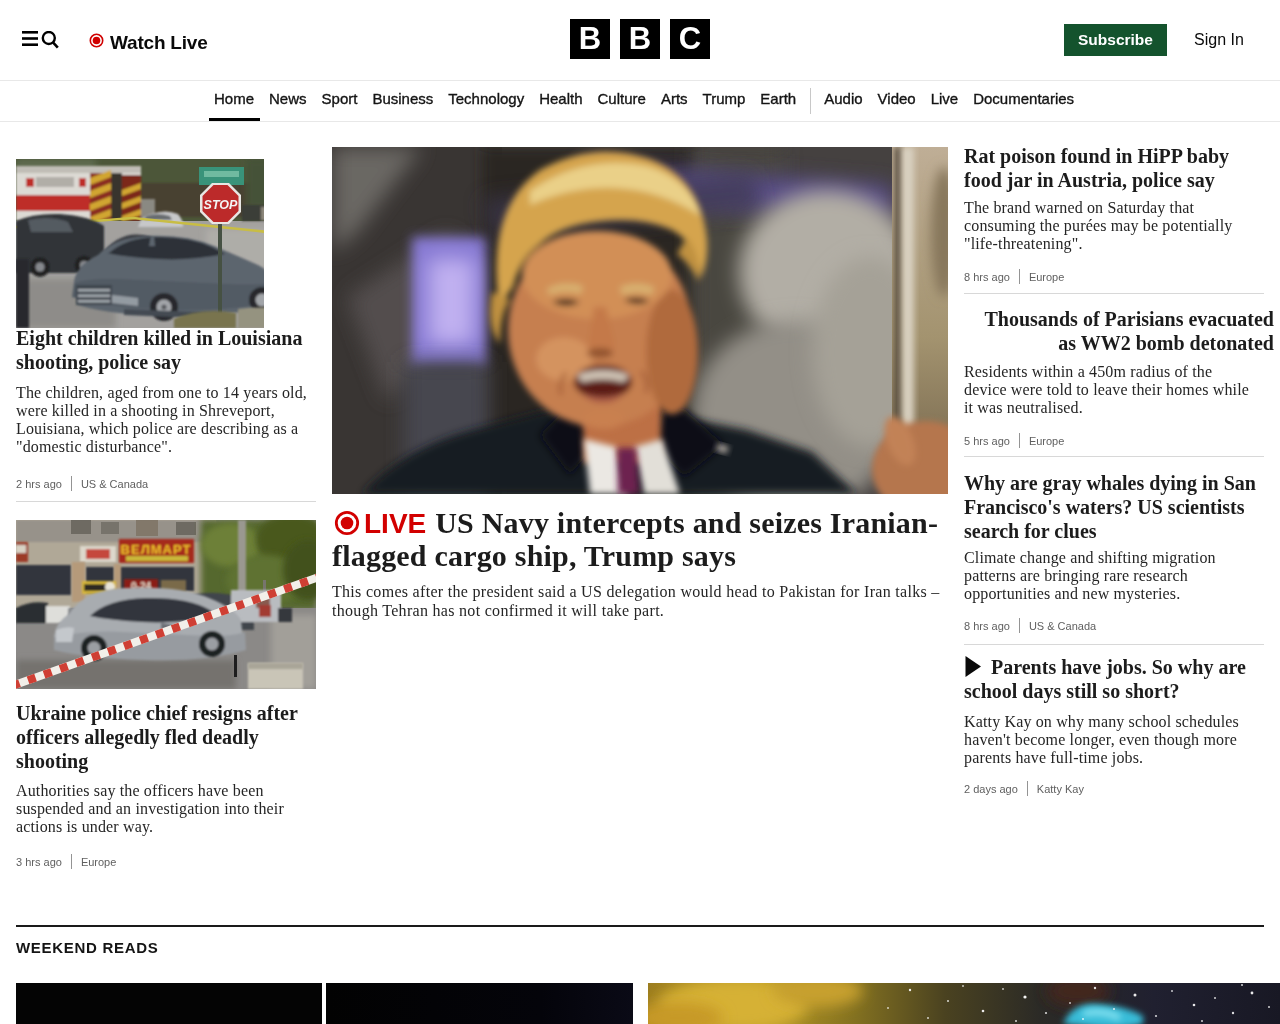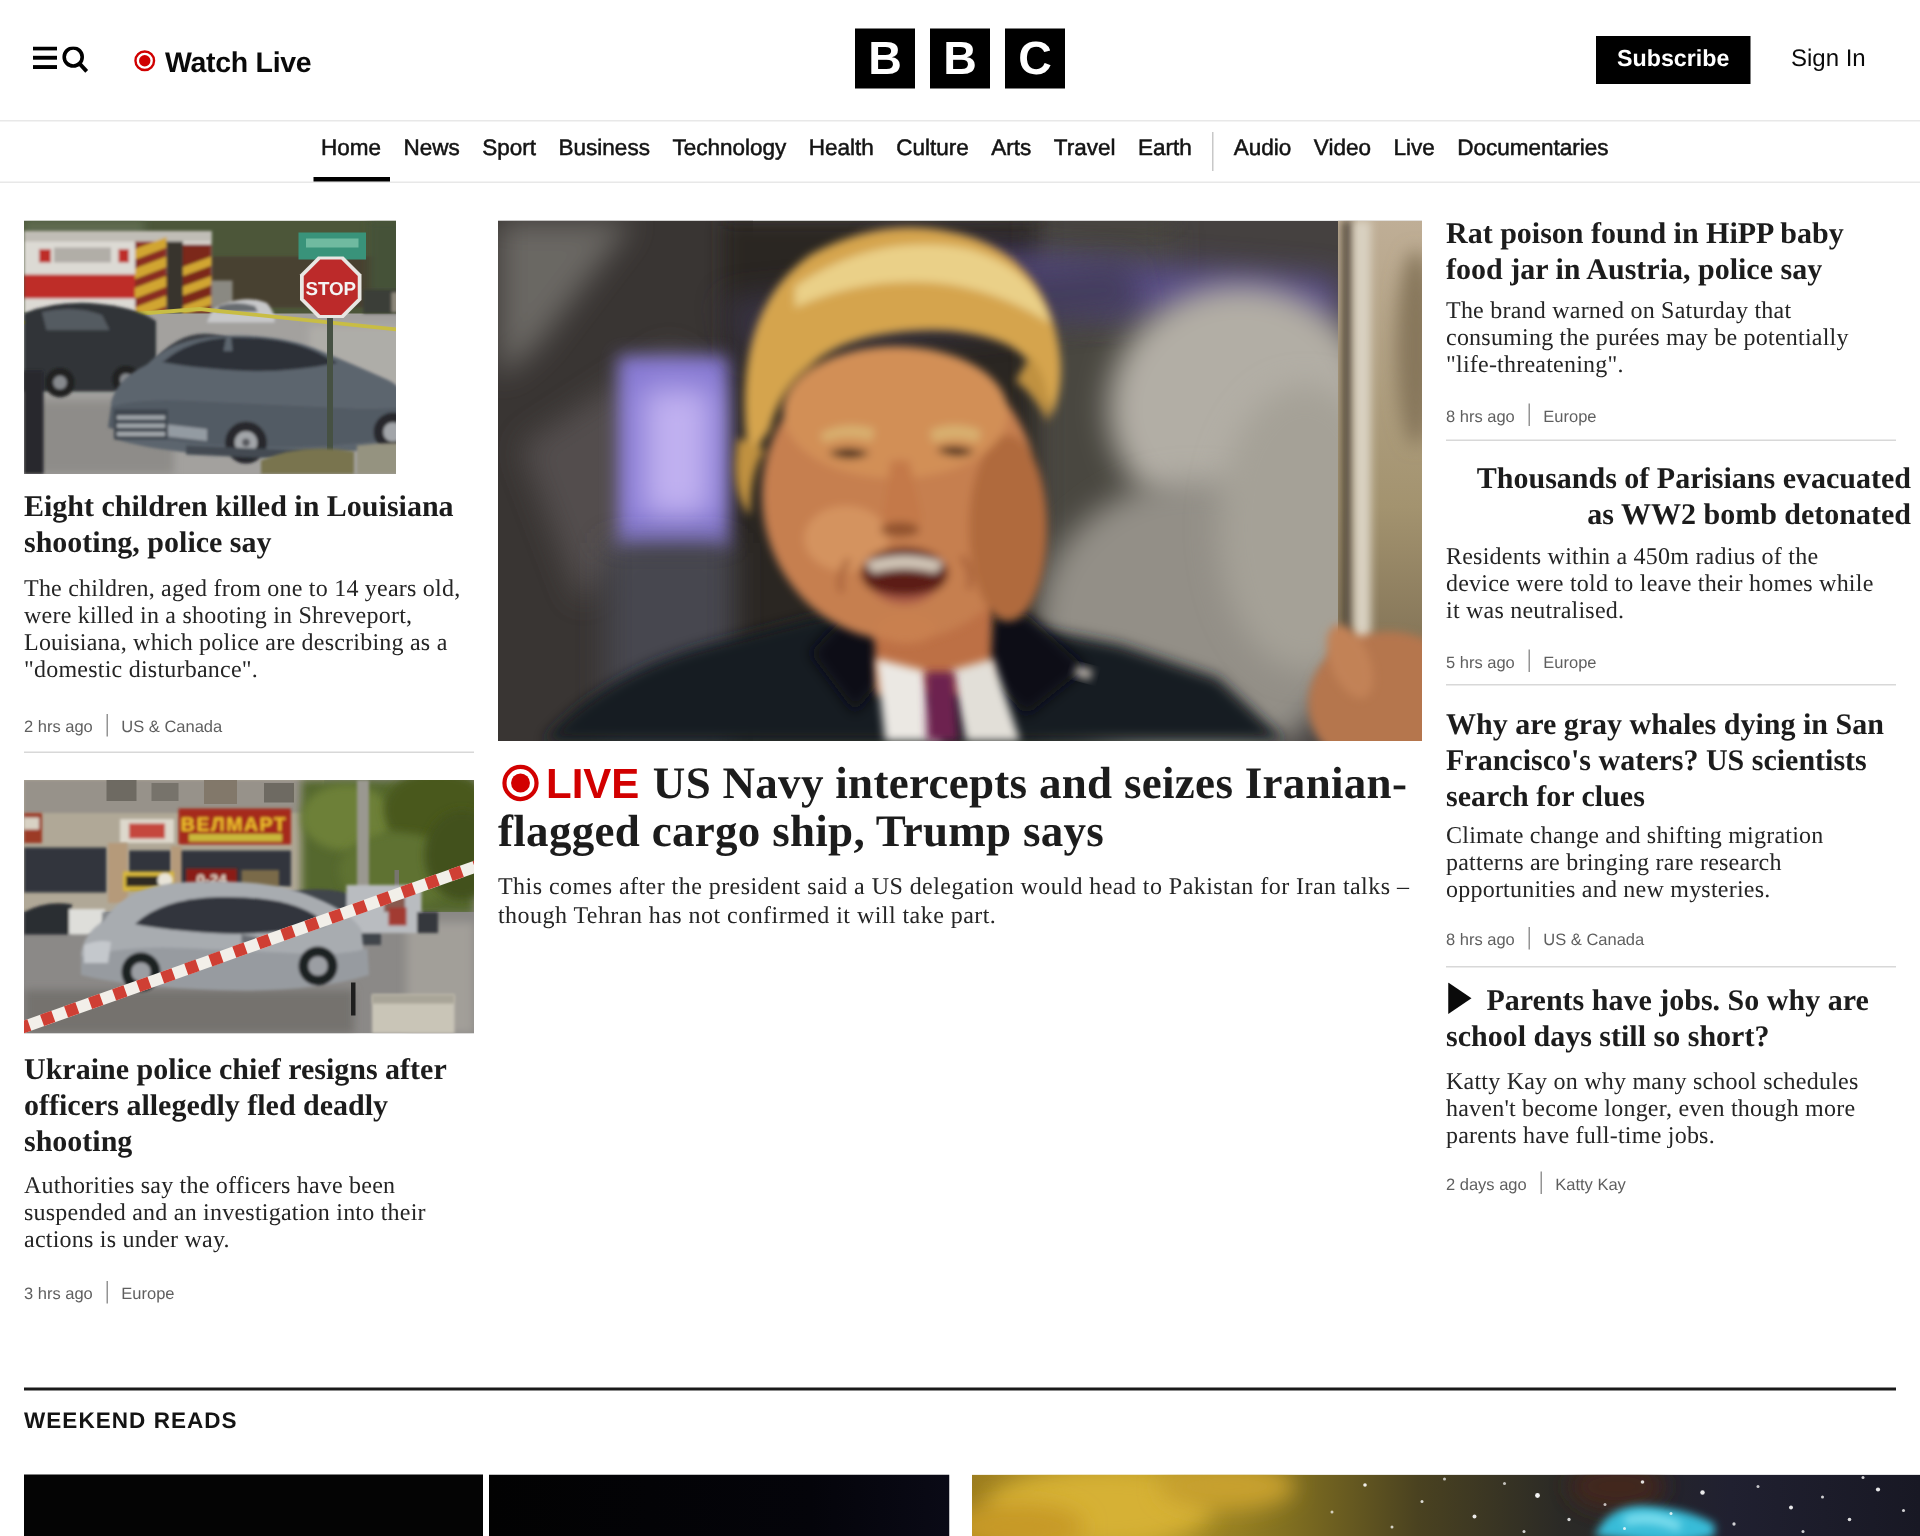--- a/index.html
+++ b/index.html
@@ -24,43 +24,43 @@
   <line x1="31.2" y1="11.6" x2="35.8" y2="16.6" stroke="#000" stroke-width="2.6"></line>
 </svg>
 <svg class="abs" style="left:88.5px;top:32.5px;" width="15" height="15" viewBox="0 0 15 15">
   <circle cx="7.5" cy="7.5" r="6.2" fill="none" stroke="#d00000" stroke-width="1.6"></circle>
   <circle cx="7.5" cy="7.5" r="3.8" fill="#d00000"></circle>
 </svg>
 <div class="abs" style="left:110px;top:32px;font-size:19px;font-weight:bold;color:#0a0a0a;letter-spacing:-0.2px;">Watch Live</div>
 <div class="abs" style="left:570px;top:19px;width:40px;height:40px;background:#000;color:#fff;font-weight:bold;font-size:31px;text-align:center;line-height:40px;">B</div>
 <div class="abs" style="left:620px;top:19px;width:40px;height:40px;background:#000;color:#fff;font-weight:bold;font-size:31px;text-align:center;line-height:40px;">B</div>
 <div class="abs" style="left:670px;top:19px;width:40px;height:40px;background:#000;color:#fff;font-weight:bold;font-size:31px;text-align:center;line-height:40px;">C</div>
-<div class="abs" style="left:1064px;top:24px;width:103px;height:32px;background:#000000;color:#fff;font-size:15.5px;font-weight:bold;text-align:center;line-height:32px;">Subscribe</div>
+<div class="abs" style="left:1064px;top:24px;width:103px;height:32px;background:#14532d;color:#fff;font-size:15.5px;font-weight:bold;text-align:center;line-height:32px;">Subscribe</div>
 <div class="abs" style="left:1194px;top:24px;height:32px;line-height:32px;font-size:16px;font-weight:normal;color:#0a0a0a;">Sign In</div>
 
 <div class="abs" style="left:0;top:80px;width:1280px;height:42px;border-top:1px solid #e8e8e8;border-bottom:1px solid #e8e8e8;"></div>
 <div class="abs" style="left:206.5px;top:81px;height:40px;">
   <div class="navitem" style="font-weight:normal;position:relative;">Home<span style="position:absolute;left:2px;right:2px;bottom:0;height:3.5px;background:#000;"></span></div>
   <div class="navitem">News</div>
   <div class="navitem">Sport</div>
   <div class="navitem">Business</div>
   <div class="navitem">Technology</div>
   <div class="navitem">Health</div>
   <div class="navitem">Culture</div>
   <div class="navitem">Arts</div>
-  <div class="navitem">Travel</div>
+  <div class="navitem">Trump</div>
   <div class="navitem">Earth</div>
   <div style="float:left;width:1px;height:26px;margin:7px 6px;background:#c8c8c8;"></div>
   <div class="navitem">Audio</div>
   <div class="navitem">Video</div>
   <div class="navitem">Live</div>
   <div class="navitem">Documentaries</div>
 </div>
 
-<div class="abs" style="left:16px;top:147px;width:248px;height:169px;overflow:hidden;" id="imgA">
+<div class="abs" style="left:16px;top:159px;width:248px;height:169px;overflow:hidden;font-style:italic;" id="imgA">
 <svg width="300" height="169" viewBox="0 0 300 169">
 <defs>
 <filter id="b1" x="-20%" y="-20%" width="140%" height="140%">
           <feGaussianBlur stdDeviation="1.1"></feGaussianBlur>
         </filter>
 <filter id="b2" x="-30%" y="-30%" width="160%" height="160%">
           <feGaussianBlur stdDeviation="3"></feGaussianBlur>
         </filter>
 </defs>
 <rect width="300" height="169" fill="#a5a3a0"></rect>

